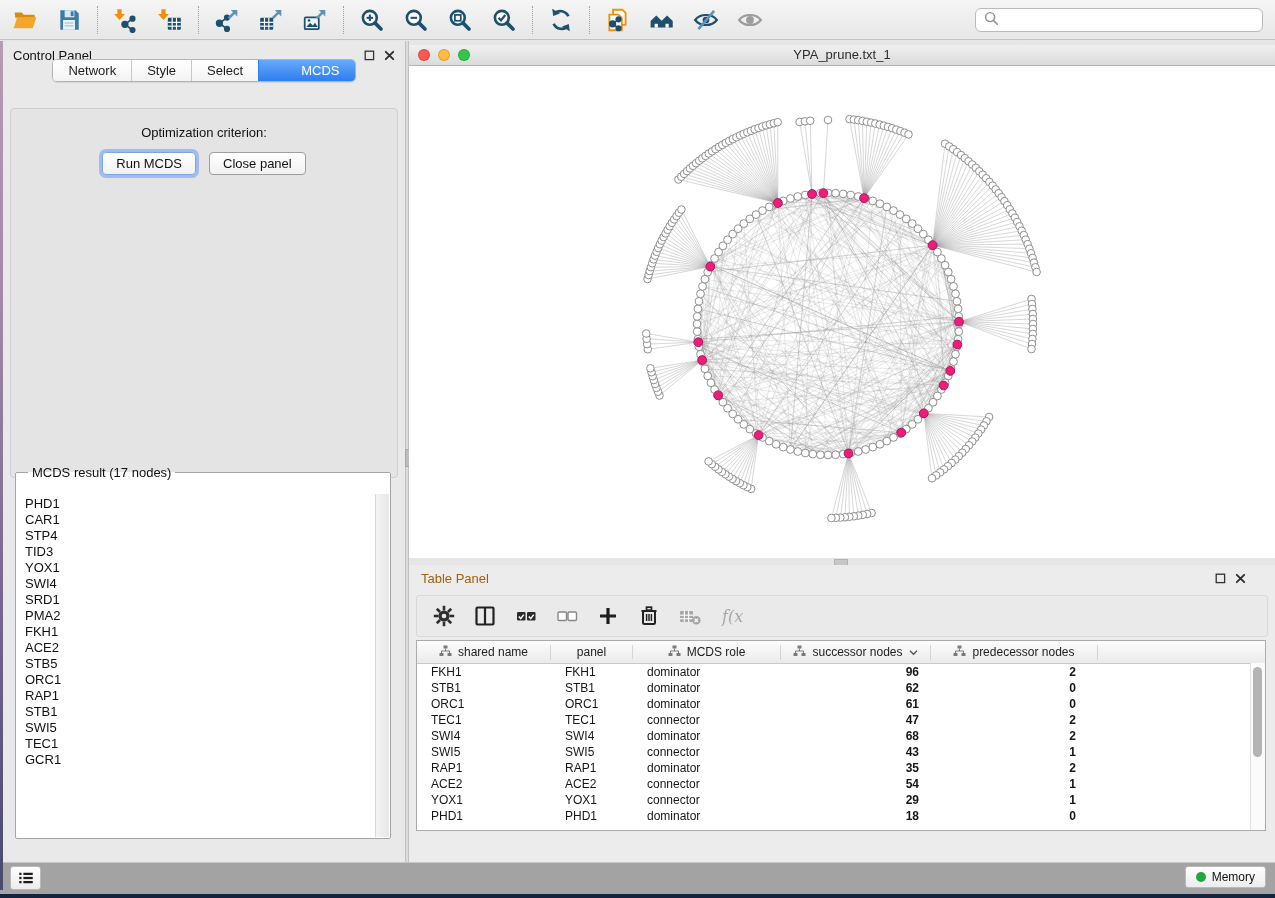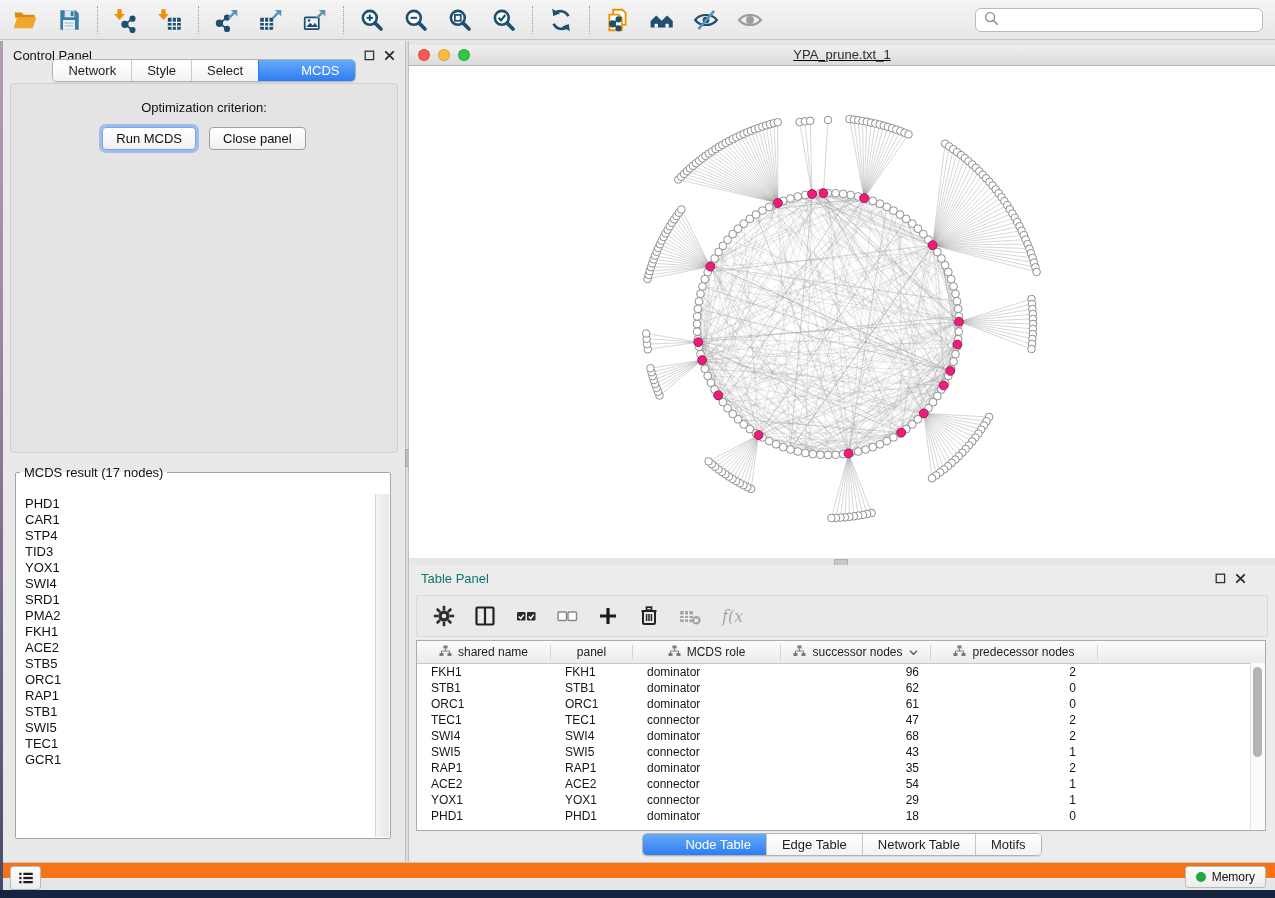--- a/index.html
+++ b/index.html
@@ -24,73 +24,73 @@
   .panel-head{display:flex;align-items:center;padding:7px 10px 2px 10px;font-size:13px;color:#111;}
   .panel-head .spacer{flex:1;}
   .win-ctl{width:12px;height:12px;margin-left:8px;display:flex;align-items:center;justify-content:center;}
   .seg{display:inline-flex;border:1px solid #b3b3b3;border-radius:5px;overflow:hidden;background:#fff;
     box-shadow:0 1px 1px rgba(0,0,0,.08);}
   .seg .s{padding:3px 15px;font-size:13px;color:#1d1d1d;background:linear-gradient(#fff,#f3f3f3);
     border-left:1px solid #c8c8c8;white-space:nowrap;}
   .seg .s:first-child{border-left:none;}
   .seg .s.active{background:linear-gradient(#66aaf9,#2e7df1);color:#fff;border-left-color:#2e7df1;padding-left:42px;}
   .cp-tabs{position:absolute;left:0;right:0;top:18px;display:flex;justify-content:center;}
-  .cp-body{position:absolute;left:7px;right:7px;top:42px;height:368px;background:#e4e4e4;
+  .cp-body{position:absolute;left:7px;right:7px;top:67px;height:368px;background:#e4e4e4;
     border:1px solid #cecece;border-radius:4px;}
   .opt-label{margin-top:16px;text-align:center;font-size:13px;color:#111;}
   .dropdown{position:relative;margin:7px auto 0 auto;width:312px;height:22px;background:#fff;
     border:1px solid #a9a9a9;border-radius:5px;font-size:13px;line-height:21px;padding-left:9px;
     box-sizing:border-box;color:#111;}
   .dropdown .stepper{position:absolute;right:1px;top:1px;width:18px;height:18px;border-radius:4px;
     background:linear-gradient(#74b3fa,#2c7cf0);display:flex;align-items:center;justify-content:center;}
   .btn-row{margin-top:12px;display:flex;justify-content:center;gap:13px;}
   .cbtn{font-family:inherit;font-size:13px;color:#111;background:linear-gradient(#ffffff,#f1f1f1);
     border:1px solid #9f9f9f;border-radius:4px;padding:3px 13px;}
   .cbtn.focused{box-shadow:0 0 0 3px rgba(100,155,245,.55);border-color:#7aa4e8;}
   .mcds{position:absolute;left:12px;right:14px;top:424px;height:372px;border:1px solid #a5a5a5;
     border-radius:2px;margin:0;padding:0;background:#fff;}
-  .mcds legend{font-size:13px;color:#111;padding:0 4px;margin-left:4px;background:transparent;}
+  .mcds legend{font-size:13px;color:#111;padding:0 4px;margin-left:12px;background:transparent;}
   .result-list{position:absolute;left:9px;top:16px;font-size:13px;line-height:16px;color:#111;}
   .scroll-track{position:absolute;right:1px;top:14px;bottom:1px;width:13px;
     background:linear-gradient(90deg,#f4f4f4,#e7e7e7);border-left:1px solid #d8d8d8;}
   
   .v-split{position:absolute;left:405px;top:41px;width:4px;height:821px;background:#dcdcdc;
     border-left:1px solid #c0c0c0;border-right:1px solid #c0c0c0;box-sizing:border-box;}
   .v-grip{position:absolute;left:-1px;top:408px;width:4px;height:16px;background:#bdbdbd;border:1px solid #a7a7a7;}
   .h-split{position:absolute;left:409px;top:558px;width:866px;height:7px;background:#e6e6e6;}
   .h-grip{position:absolute;left:425px;top:1px;width:12px;height:5px;background:#c7c7c7;border:1px solid #b2b2b2;}
   
   .net-window{position:absolute;left:409px;top:45px;width:866px;height:513px;}
   .net-titlebar{position:relative;height:20px;background:linear-gradient(#f0f0f0,#dbdbdb);
-    border-bottom:1px solid #b5b5b5;text-decoration:underline;}
+    border-bottom:1px solid #b5b5b5;}
   .traffic{position:absolute;left:9px;top:4px;display:flex;gap:8px;}
   .traffic span{width:12px;height:12px;border-radius:50%;box-sizing:border-box;border:1px solid rgba(0,0,0,.15);}
   .net-title{text-align:center;font-size:13px;line-height:19px;color:#2c2c2c;}
   .net-canvas{display:block;background:#fff;}
   
   .table-panel{position:absolute;left:409px;top:565px;width:866px;height:297px;background:#ececec;}
-  .tp-head{display:flex;align-items:center;padding:6px 29px 0 12px;font-size:13px;color:#0f766e;}
+  .tp-head{display:flex;align-items:center;padding:6px 29px 0 12px;font-size:13px;color:#a16207;}
   .tp-head .spacer{flex:1;}
   .tp-toolbar{position:absolute;left:7px;right:7px;top:30px;height:42px;background:#eaeaea;
     border:1px solid #d9d9d9;border-radius:3px;display:flex;align-items:center;padding-left:14px;gap:15px;box-sizing:border-box;}
   .ttb{width:26px;height:26px;display:flex;align-items:center;justify-content:center;}
   .tp-table{position:absolute;left:7px;right:9px;top:75px;height:191px;background:#fff;
     border:1px solid #ababab;box-sizing:border-box;overflow:hidden;}
   .tr-head{display:flex;height:22px;background:linear-gradient(#fcfcfc,#ebebeb);
     border-bottom:1px solid #c9c9c9;font-size:12px;color:#222;align-items:center;}
   .th{display:flex;align-items:center;justify-content:center;gap:6px;border-right:1px solid #d4d4d4;box-sizing:border-box;}
   .tr{display:flex;height:16px;font-size:12px;line-height:16px;color:#161616;}
   .td{box-sizing:border-box;white-space:nowrap;overflow:hidden;}
   .td.txt{padding-left:14px;text-align:left;}
-  .td.num{text-align:right;}
+  .td.num{text-align:right;font-weight:bold;}
   .tp-scroll{position:absolute;right:0;top:22px;bottom:0;width:14px;background:#fbfbfb;border-left:1px solid #e3e3e3;}
   .tp-thumb{position:absolute;left:2px;top:4px;width:9px;height:90px;background:#b4b4b4;border-radius:5px;}
   .tp-tabs{position:absolute;left:0;right:0;top:268px;display:flex;justify-content:center;}
   
-  .status{position:absolute;left:0;top:862px;width:1275px;height:16px;background:#f97316;
+  .status{position:absolute;left:0;top:862px;width:1275px;height:32px;background:#a3a3a3;
     border-top:1px solid #c6c6c6;box-sizing:border-box;}
   .list-btn{position:absolute;left:10px;top:3px;width:29px;height:22px;background:linear-gradient(#fdfdfd,#ededed);
     border:1px solid #b9b9b9;border-radius:3px;display:flex;align-items:center;justify-content:center;}
   .mem-btn{position:absolute;right:9px;top:3px;height:22px;box-sizing:border-box;
     background:linear-gradient(#fdfdfd,#ededed);border:1px solid #b9b9b9;border-radius:3px;
     display:flex;align-items:center;gap:6px;padding:0 10px;font-size:12px;color:#111;}
   .mem-dot{width:10px;height:10px;border-radius:50%;}
 </style>
 </head>
 <body>
@@ -1417,28 +1417,20 @@
             <div class="td txt" style="width: 82px;">PHD1</div>
             <div class="td txt" style="width: 148px;">dominator</div>
             <div class="td num" style="width: 150px; padding-right: 12px;">18</div>
             <div class="td num" style="width: 167px; padding-right: 22px;">0</div>
           </div>
         </div>
       <div class="tp-scroll">
         <div class="tp-thumb"></div>
       </div>
     </div>
-    <div class="tp-tabs">
-      <div class="seg" id="tp-tabseg">
-          <div class="s active">Node Table</div>
-          <div class="s">Edge Table</div>
-          <div class="s">Network Table</div>
-          <div class="s">Motifs</div>
-        </div>
-    </div>
   </div>
 
   <div class="status">
     <div class="list-btn" id="status-list-btn">
         <svg width="20" height="18" viewBox="0 0 24 24">
           <g fill="#1c1c1c">
             <rect x="3" y="5" width="3" height="3"></rect>
             <rect x="3" y="10.5" width="3" height="3"></rect>
             <rect x="3" y="16" width="3" height="3"></rect>
   <rect x="8.5" y="5" width="12.5" height="3"></rect>

